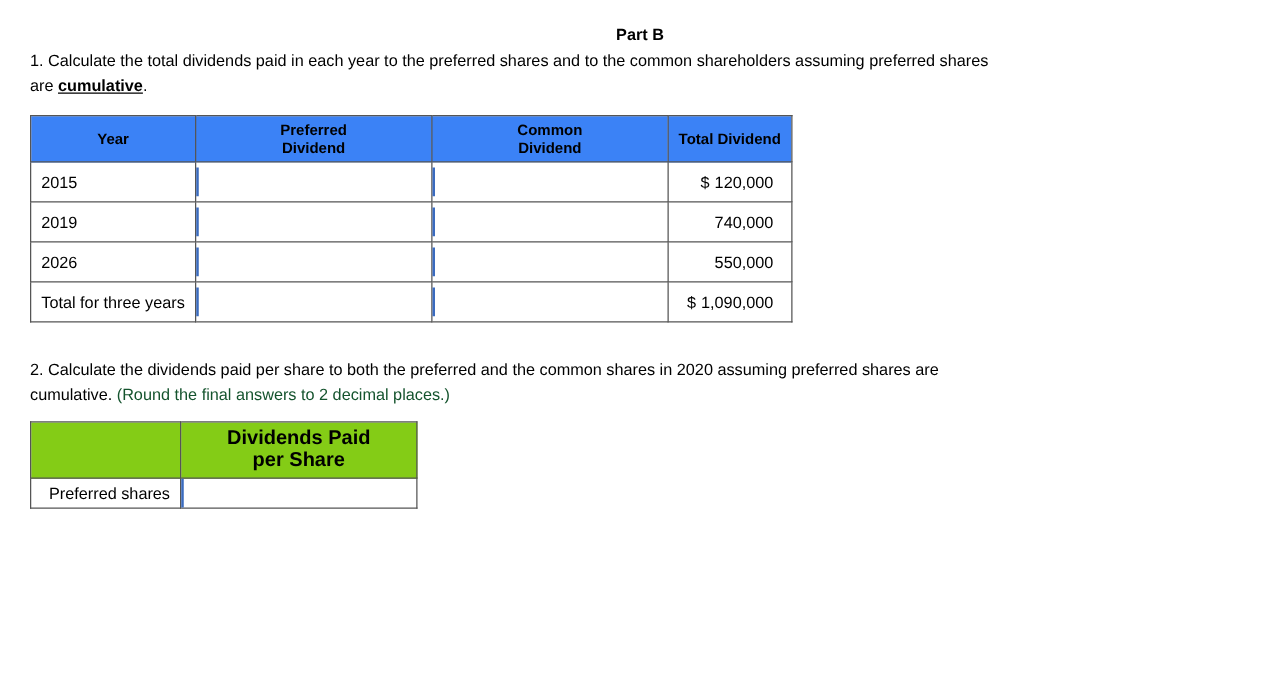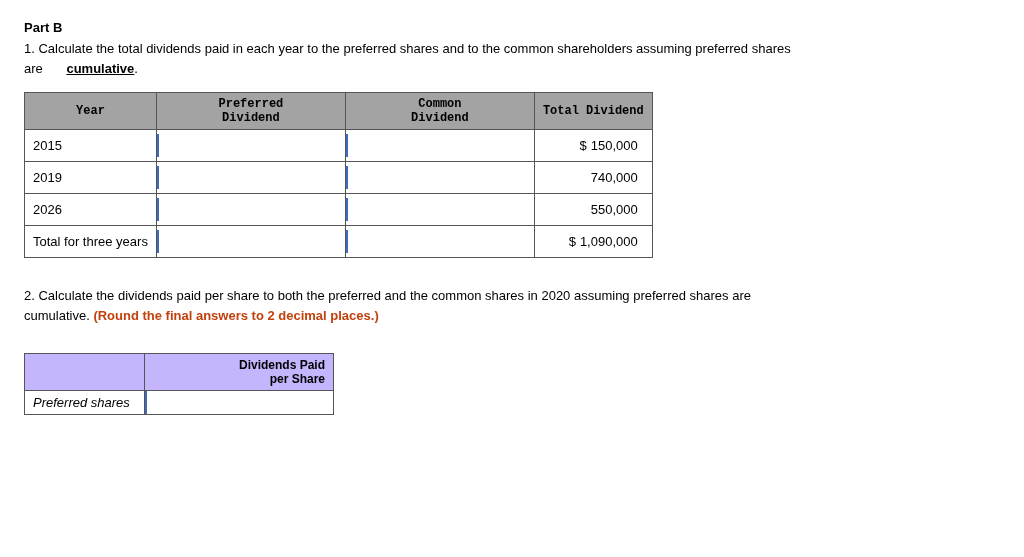--- a/index.html
+++ b/index.html
@@ -8,52 +8,51 @@
       font-size: 13px;
       background: #fff;
       color: #000;
       padding: 20px 24px;
       width: 1024px;
       min-height: 557px;
     }
     .part-label {
       font-weight: bold;
       margin-bottom: 4px;
+      text-align: center;
     }
     .instruction {
       margin-bottom: 14px;
       line-height: 1.5;
     }
     .underline {
       text-decoration: underline;
       font-weight: bold;
-      margin-left: 20px;
     }
     .bold-orange {
-      color: #c2410c;
-      font-weight: bold;
+      color: #14532d;
+      font-weight: normal;
     }
 
     
     table.main-table {
       border-collapse: collapse;
       margin-bottom: 28px;
       min-width: 380px;
     }
     table.main-table th, table.main-table td {
       border: 1px solid #555;
       padding: 4px 8px;
       text-align: center;
       min-width: 80px;
     }
     table.main-table th {
-      background-color: #a3a3a3;
+      background-color: #3b82f6;
       font-weight: bold;
       font-size: 12px;
-      font-family: Liberation Mono, monospace;
     }
     table.main-table td {
       text-align: left;
       font-size: 13px;
     }
     table.main-table td.year-col {
       text-align: left;
     }
     table.main-table td.input-col {
       background-color: #fff;
@@ -88,48 +87,47 @@
     table.share-table {
       border-collapse: collapse;
       min-width: 220px;
     }
     table.share-table th, table.share-table td {
       border: 1px solid #555;
       padding: 4px 8px;
       font-size: 13px;
     }
     table.share-table th {
-      background-color: #c4b5fd;
-      font-weight: bold;
+      background-color: #84cc16;
+      font-weight: bold;
+      text-align: center;
+      font-size: 16px;
+    }
+    table.share-table td.label-col {
       text-align: right;
-      font-size: 12px;
-    }
-    table.share-table td.label-col {
-      text-align: left;
       min-width: 120px;
-      font-style: italic;
     }
     table.share-table td.input-col {
       padding: 0;
       min-width: 100px;
     }
     table.share-table td.input-col input {
       width: 100%;
       border: none;
       outline: none;
       padding: 4px 6px;
       font-size: 13px;
       background: transparent;
     }
 
     .section2 {
       margin-top: 16px;
     }
     .section2-instruction {
-      margin-bottom: 28px;
+      margin-bottom: 12px;
       line-height: 1.5;
     }
 
     
     .input-field-wrap {
       position: relative;
       display: flex;
       align-items: center;
     }
     .input-field-wrap::before {
@@ -178,21 +176,21 @@
         </div>
       </td>
       <td class="input-col">
         <div class="input-field-wrap">
           <input type="text" value="" style="">
         </div>
       </td>
       <td class="total-col">
         <div class="total-cell-wrap">
           <span>$</span>
-          <span>150,000</span>
+          <span>120,000</span>
         </div>
       </td>
     </tr>
     <tr>
       <td class="year-col">2019</td>
       <td class="input-col">
         <div class="input-field-wrap">
           <input type="text" value="" style="">
         </div>
       </td>

